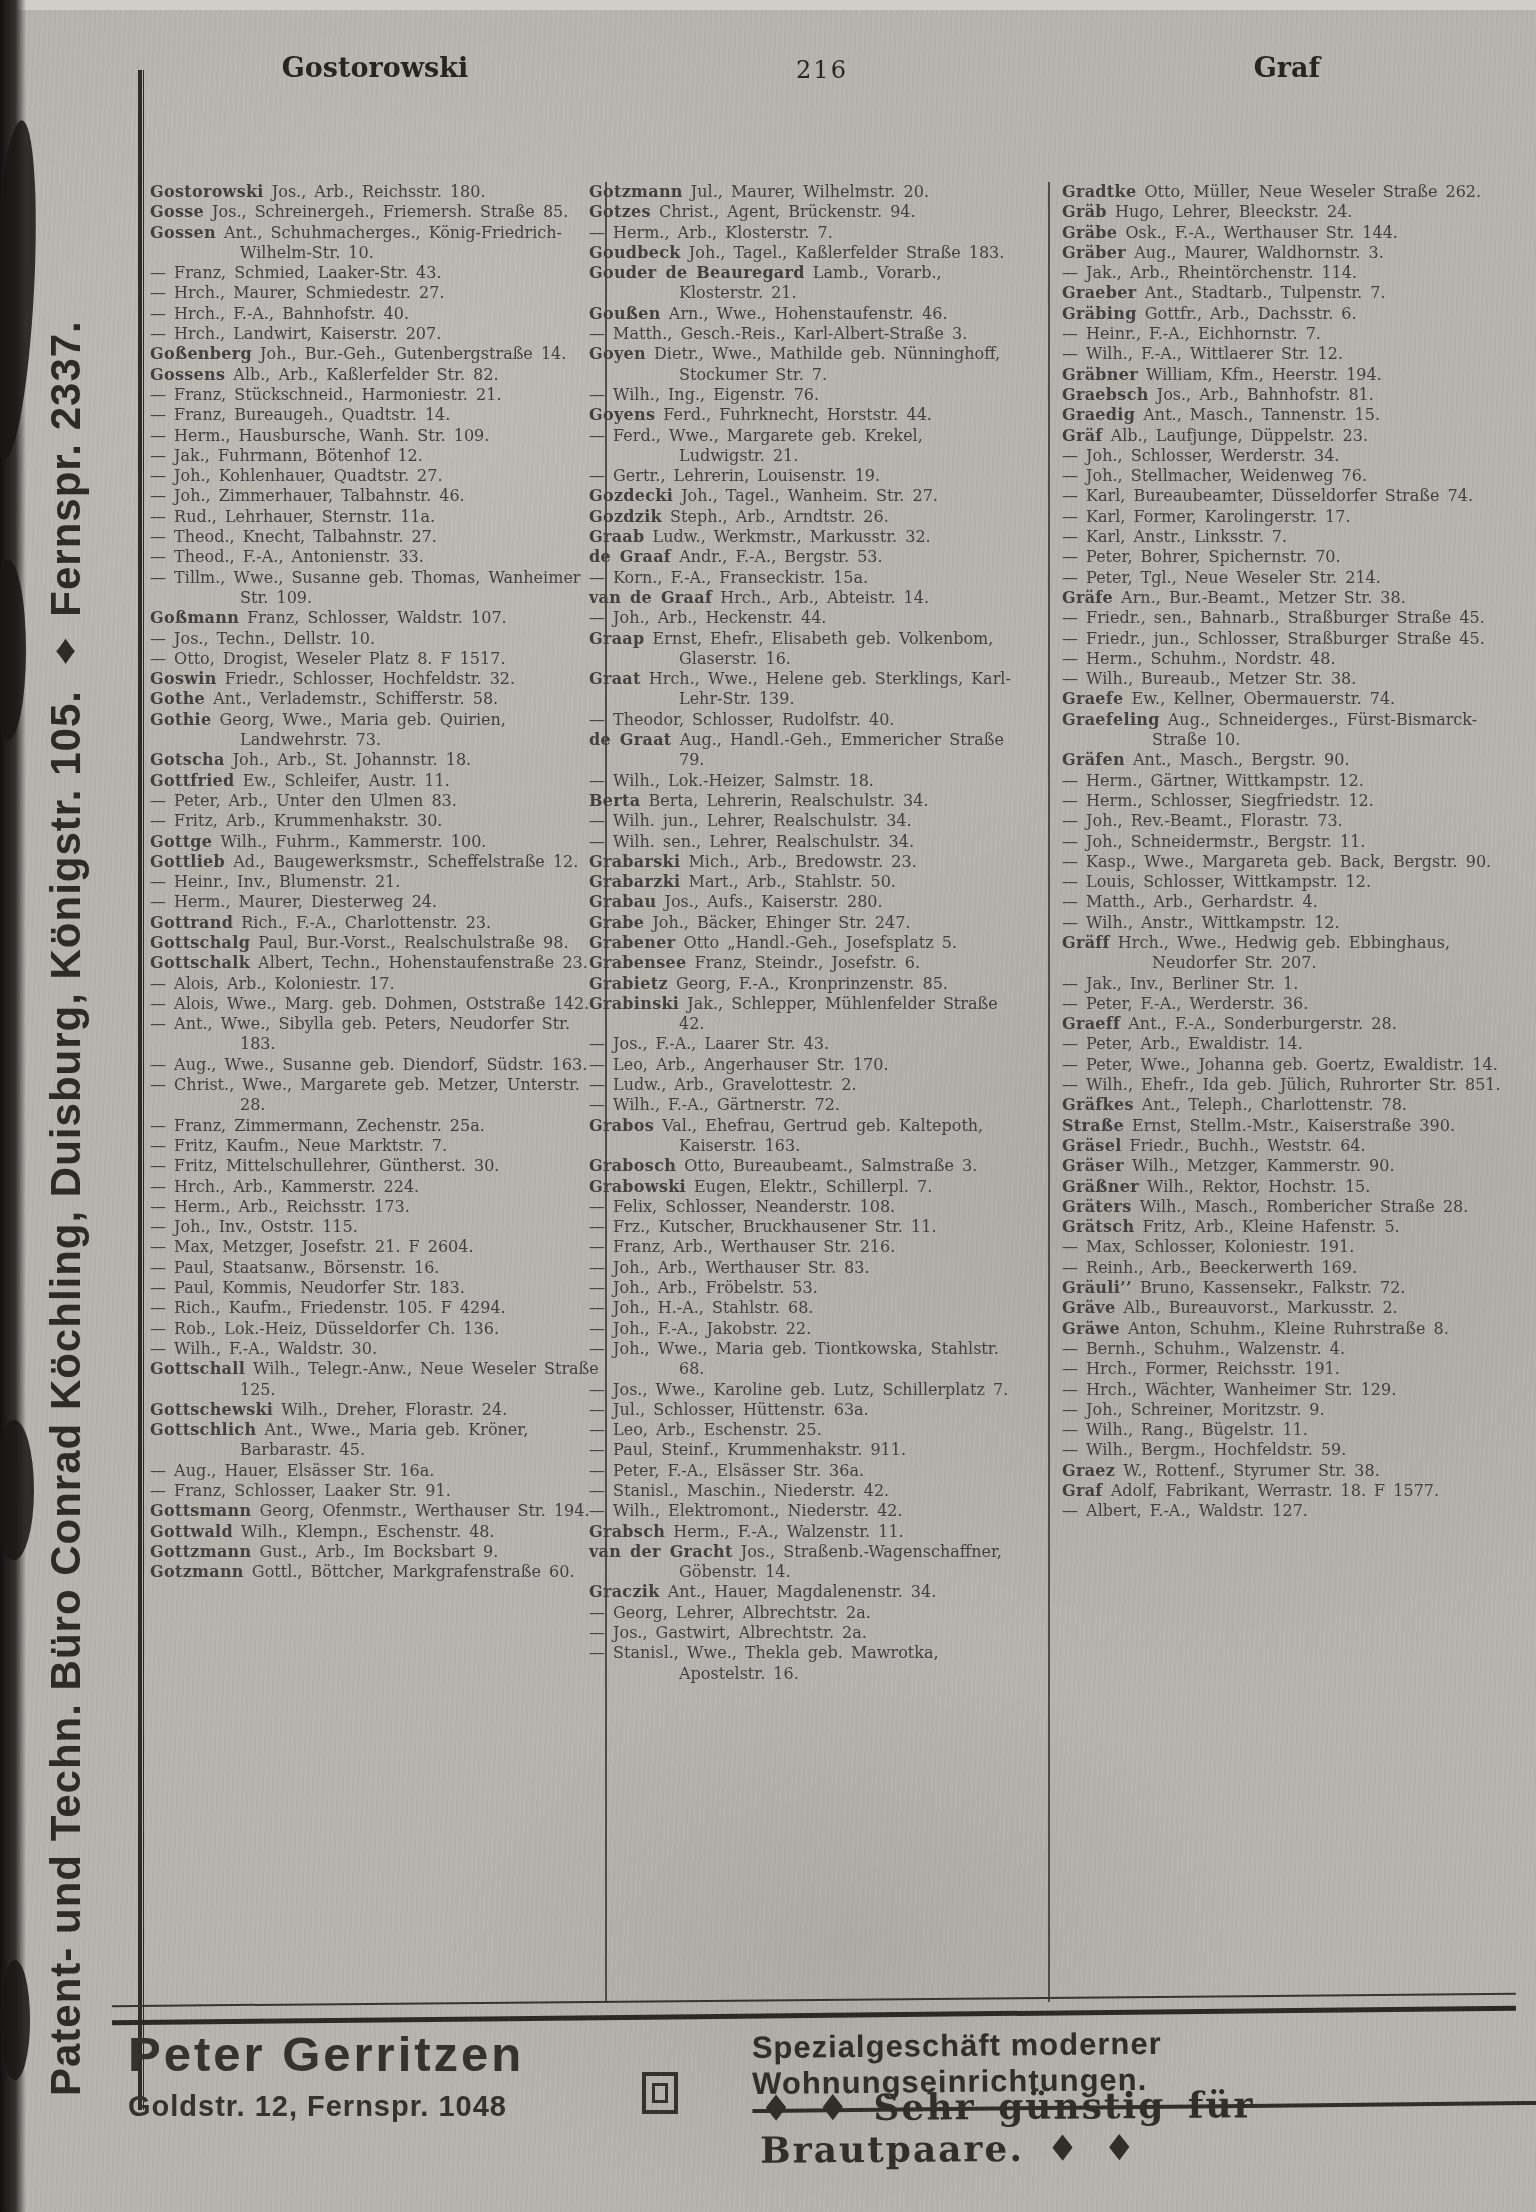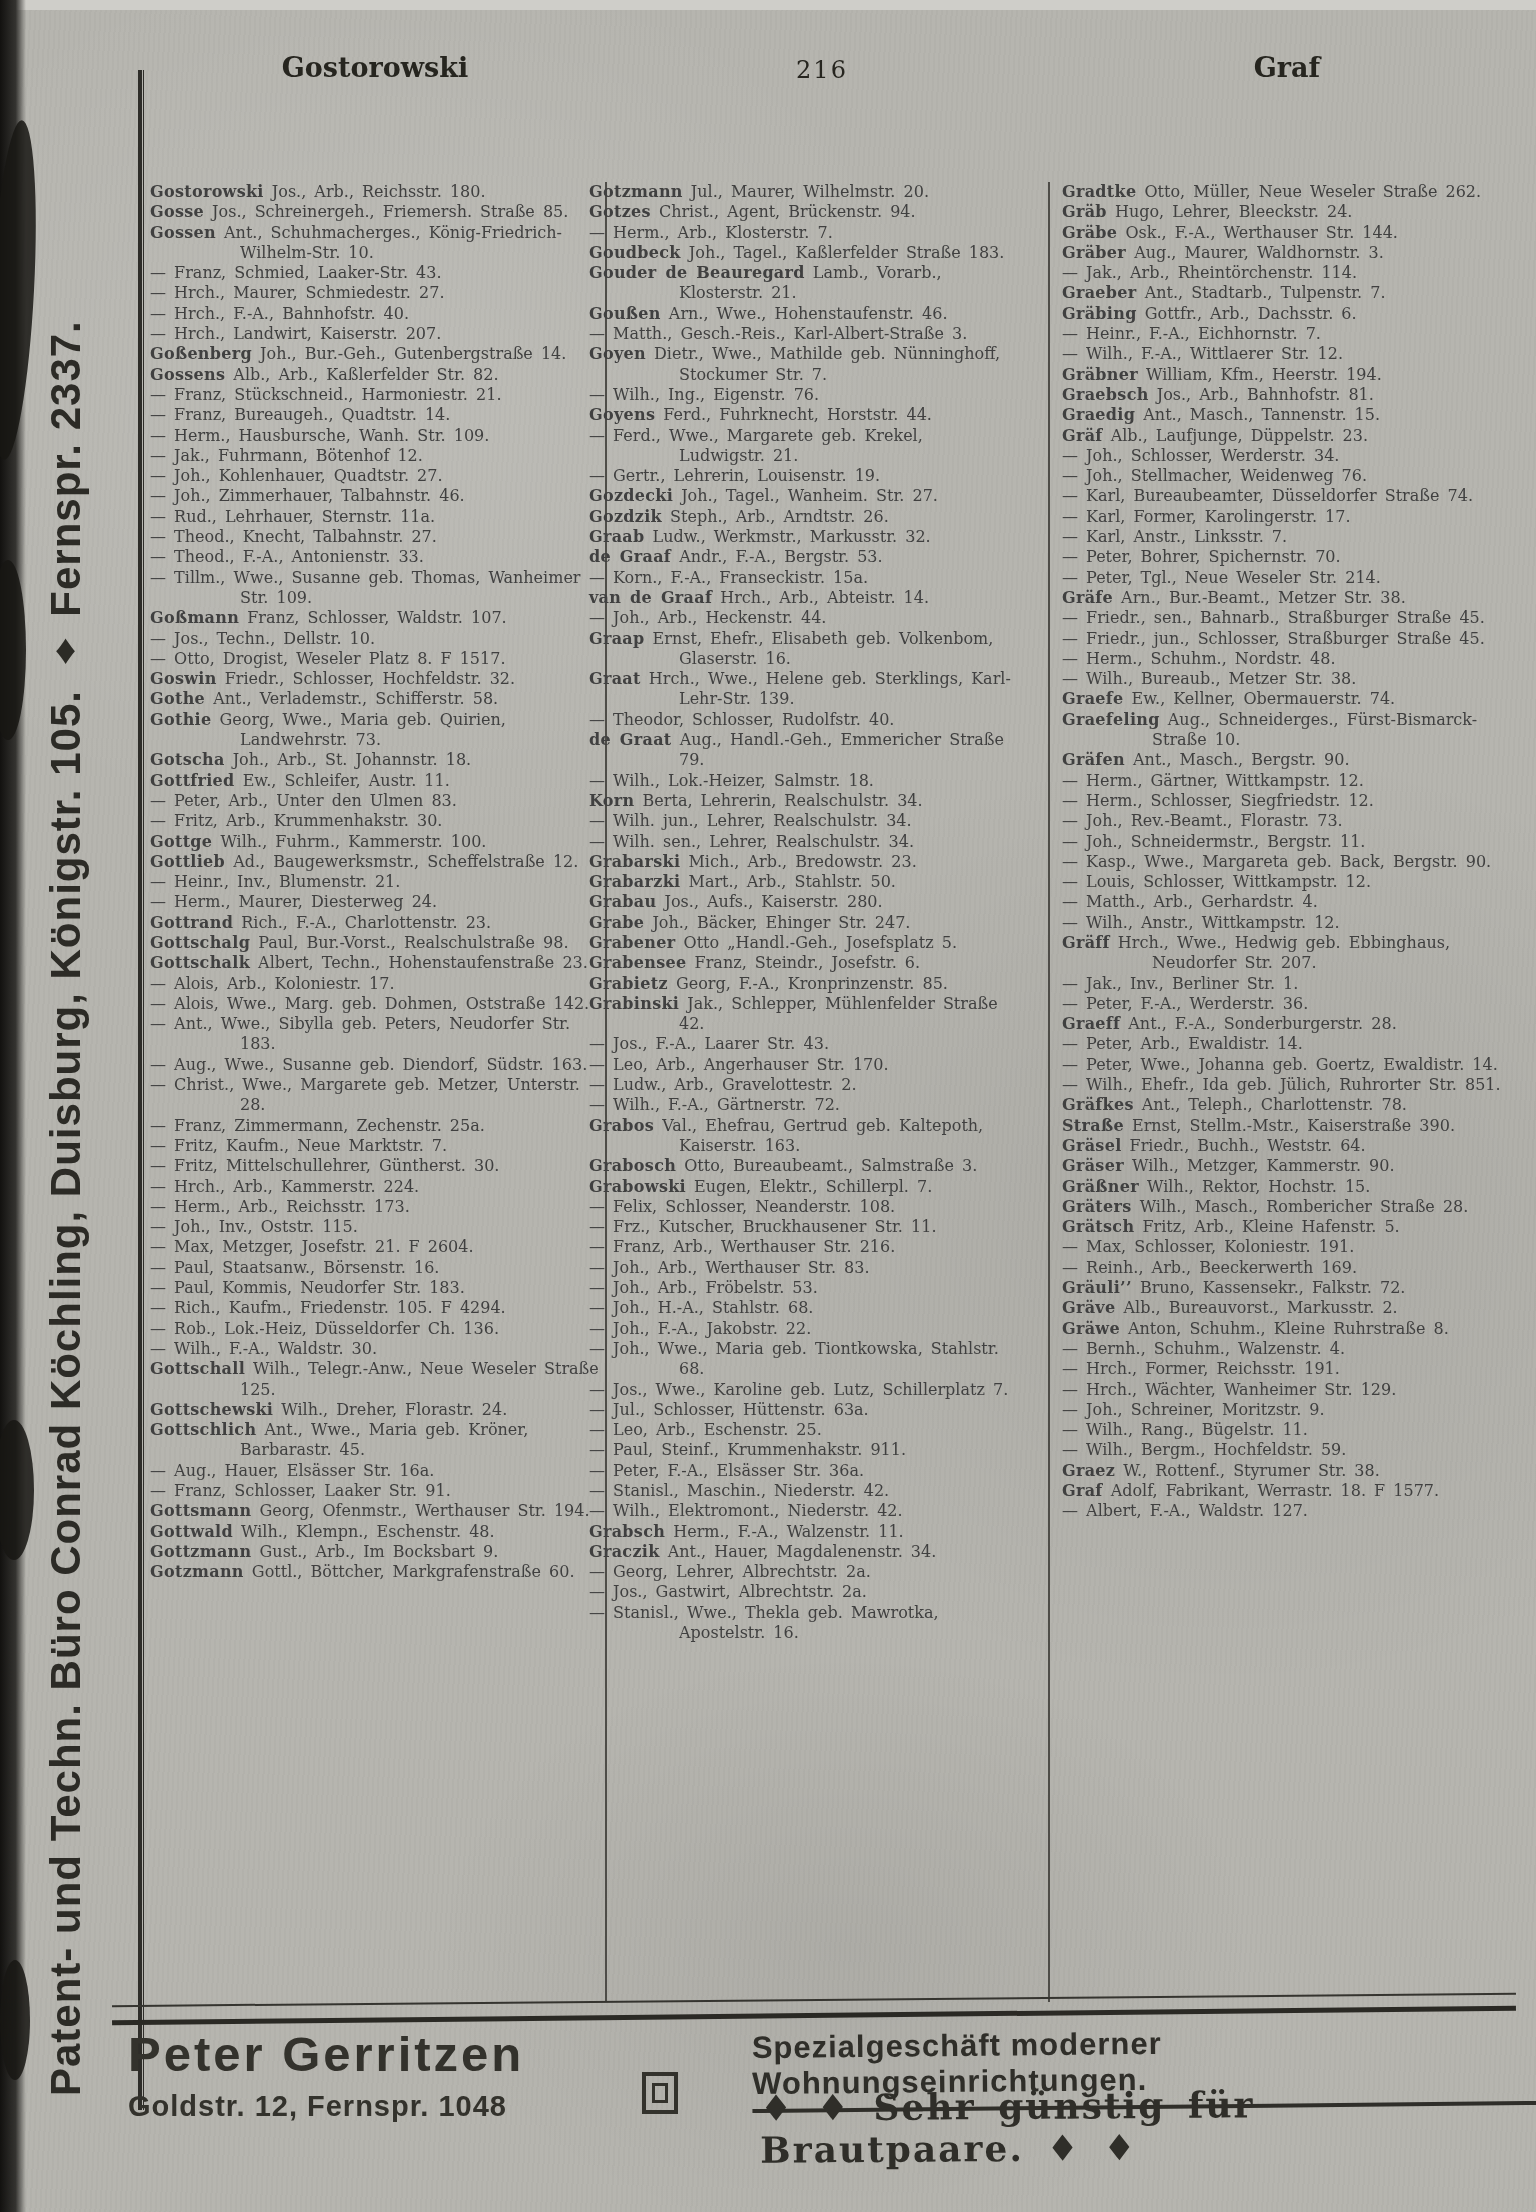--- a/index.html
+++ b/index.html
@@ -156,21 +156,21 @@
       <div class="entry"><span class="surname">Graab</span> Ludw., Werkmstr., Markusstr. 32.</div>
       <div class="entry"><span class="surname">de Graaf</span> Andr., F.-A., Bergstr. 53.</div>
       <div class="entry">— Korn., F.-A., Franseckistr. 15a.</div>
       <div class="entry"><span class="surname">van de Graaf</span> Hrch., Arb., Abteistr. 14.</div>
       <div class="entry">— Joh., Arb., Heckenstr. 44.</div>
       <div class="entry"><span class="surname">Graap</span> Ernst, Ehefr., Elisabeth geb. Volkenbom, Glaserstr. 16.</div>
       <div class="entry"><span class="surname">Graat</span> Hrch., Wwe., Helene geb. Sterklings, Karl-Lehr-Str. 139.</div>
       <div class="entry">— Theodor, Schlosser, Rudolfstr. 40.</div>
       <div class="entry"><span class="surname">de Graat</span> Aug., Handl.-Geh., Emmericher Straße 79.</div>
       <div class="entry">— Wilh., Lok.-Heizer, Salmstr. 18.</div>
-      <div class="entry"><span class="surname">Korn</span> Berta, Lehrerin, Realschulstr. 34.</div>
+      <div class="entry"><span class="surname">Berta</span> Berta, Lehrerin, Realschulstr. 34.</div>
       <div class="entry">— Wilh. jun., Lehrer, Realschulstr. 34.</div>
       <div class="entry">— Wilh. sen., Lehrer, Realschulstr. 34.</div>
       <div class="entry"><span class="surname">Grabarski</span> Mich., Arb., Bredowstr. 23.</div>
       <div class="entry"><span class="surname">Grabarzki</span> Mart., Arb., Stahlstr. 50.</div>
       <div class="entry"><span class="surname">Grabau</span> Jos., Aufs., Kaiserstr. 280.</div>
       <div class="entry"><span class="surname">Grabe</span> Joh., Bäcker, Ehinger Str. 247.</div>
       <div class="entry"><span class="surname">Grabener</span> Otto „Handl.-Geh., Josefsplatz 5.</div>
       <div class="entry"><span class="surname">Grabensee</span> Franz, Steindr., Josefstr. 6.</div>
       <div class="entry"><span class="surname">Grabietz</span> Georg, F.-A., Kronprinzenstr. 85.</div>
       <div class="entry"><span class="surname">Grabinski</span> Jak., Schlepper, Mühlenfelder Straße 42.</div>
@@ -190,20 +190,21 @@
       <div class="entry">— Joh., F.-A., Jakobstr. 22.</div>
       <div class="entry">— Joh., Wwe., Maria geb. Tiontkowska, Stahlstr. 68.</div>
       <div class="entry">— Jos., Wwe., Karoline geb. Lutz, Schillerplatz 7.</div>
       <div class="entry">— Jul., Schlosser, Hüttenstr. 63a.</div>
       <div class="entry">— Leo, Arb., Eschenstr. 25.</div>
       <div class="entry">— Paul, Steinf., Krummenhakstr. 911.</div>
       <div class="entry">— Peter, F.-A., Elsässer Str. 36a.</div>
       <div class="entry">— Stanisl., Maschin., Niederstr. 42.</div>
       <div class="entry">— Wilh., Elektromont., Niederstr. 42.</div>
       <div class="entry"><span class="surname">Grabsch</span> Herm., F.-A., Walzenstr. 11.</div>
+      <div class="entry"><span class="surname">van der Gracht</span> Jos., Straßenb.-Wagenschaffner, Göbenstr. 14.</div>
       <div class="entry"><span class="surname">Graczik</span> Ant., Hauer, Magdalenenstr. 34.</div>
       <div class="entry">— Georg, Lehrer, Albrechtstr. 2a.</div>
       <div class="entry">— Jos., Gastwirt, Albrechtstr. 2a.</div>
       <div class="entry">— Stanisl., Wwe., Thekla geb. Mawrotka, Apostelstr. 16.</div>
     </div>
   <div class="col col3">
       <div class="entry"><span class="surname">Gradtke</span> Otto, Müller, Neue Weseler Straße 262.</div>
       <div class="entry"><span class="surname">Gräb</span> Hugo, Lehrer, Bleeckstr. 24.</div>
       <div class="entry"><span class="surname">Gräbe</span> Osk., F.-A., Werthauser Str. 144.</div>
       <div class="entry"><span class="surname">Gräber</span> Aug., Maurer, Waldhornstr. 3.</div>

